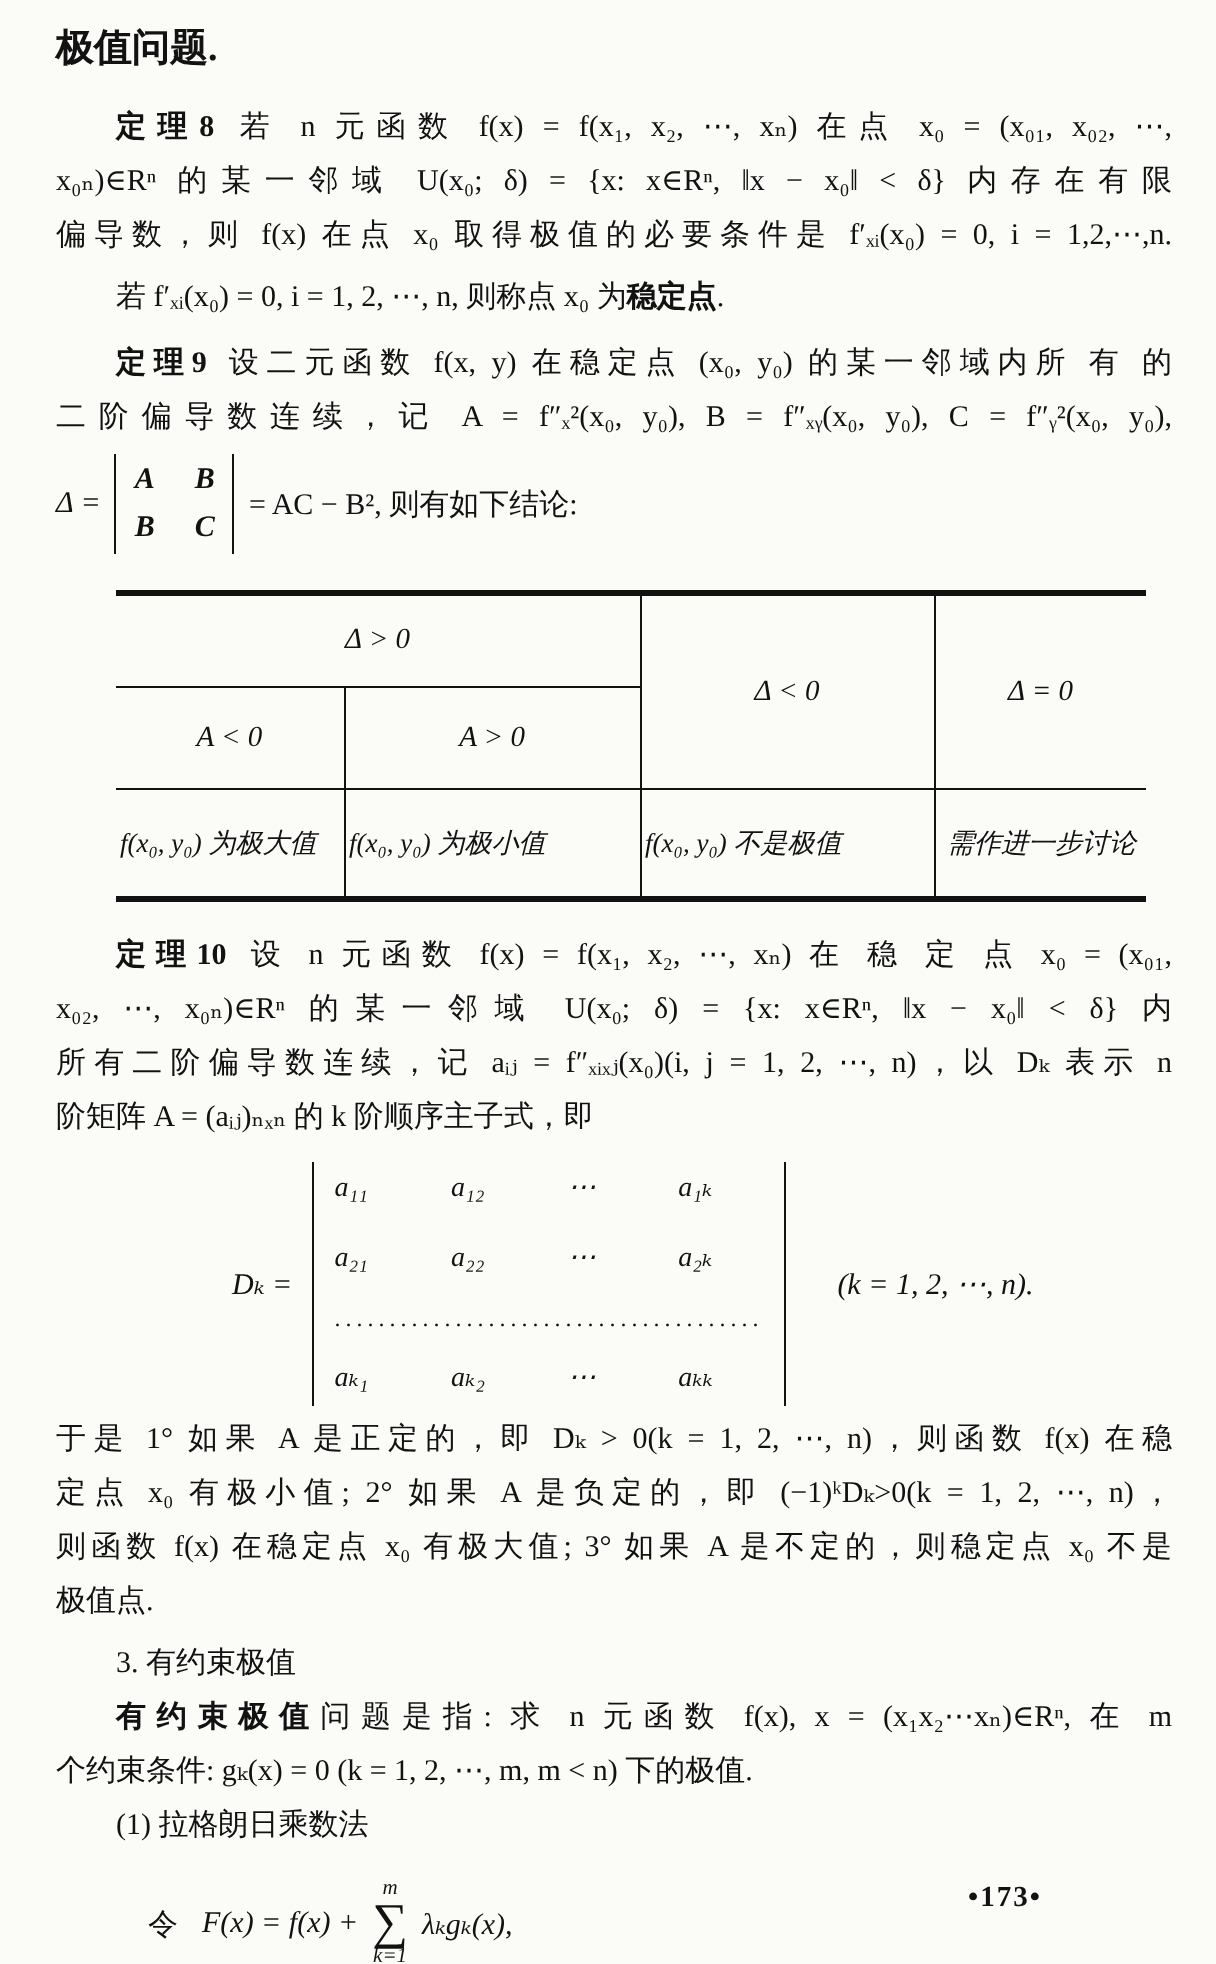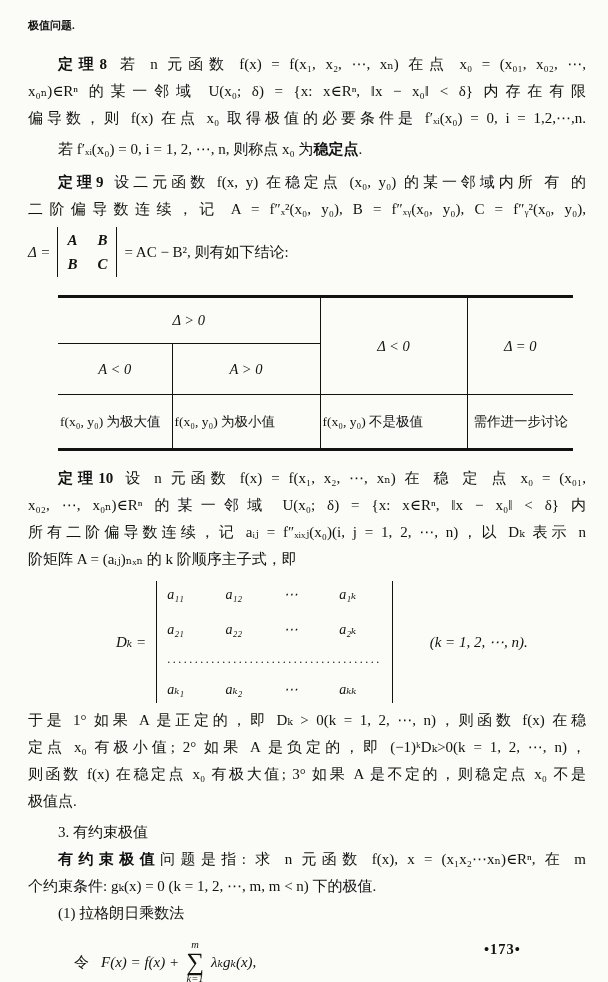--- a/index.html
+++ b/index.html
@@ -20,21 +20,21 @@
     line-height: 27px;
     white-space: nowrap;
     text-align: justify;
     text-align-last: justify;
   }
   .line.short {
     text-align: left;
     text-align-last: left;
   }
   .ind { text-indent: 30px; }
-  .heading { font-weight: bold; font-size: 11px; line-height: 22px; }
+  .heading { font-weight: bold; font-size: 19px; line-height: 22px; }
   .lbl { font-weight: bold; margin-right: 7px; }
   b { font-weight: bold; }
 
   
   .det-line {
     display: flex; align-items: center;
     height: 58px; font-size: 15px;
   }
   .det2 {
     display: inline-block;
@@ -60,21 +60,21 @@
     border-top: 3.5px solid #121212;
     border-bottom: 3.5px solid #121212;
     font-size: 14.5px;
   }
   table.crit td { padding: 0; }
   .br { border-right: 1.2px solid #121212; }
   .bb { border-bottom: 1.2px solid #121212; }
   .cc { text-align: center; vertical-align: middle; font-style: italic; }
   tr.r1 { height: 47px; }
   tr.r2 { height: 51px; }
-  tr.r3 { height: 55px; }
+  tr.r3 { height: 55px; font-style: italic; }
   tr.r3 td {
     font-size: 13.5px;
     vertical-align: middle;
     padding: 2px 2px;
     white-space: nowrap;
     overflow: hidden;
   }
   tr.r3 td.wrapcell { white-space: normal; line-height: 19px; padding-left: 6px; }
 
   
@@ -96,21 +96,21 @@
     padding: 4px 10px;
     font-size: 14px; line-height: 19px; gap: 16px;
   }
   .dotsrow {
     grid-column: 1 / -1;
     overflow: hidden; white-space: nowrap;
     letter-spacing: 2.5px;
     font-size: 12px; line-height: 9px;
     font-style: normal;
   }
-  .kcond { margin-left: 27px; }
+  .kcond { margin-left: 16px; }
 
   
   .formula-line {
     display: flex; align-items: center;
     margin: 6px 0 2px 46px;
     height: 58px; font-size: 15px;
   }
   .formula-line .cjk { margin-right: 12px; }
   .mathseg { font-style: italic; }
   .sum {

